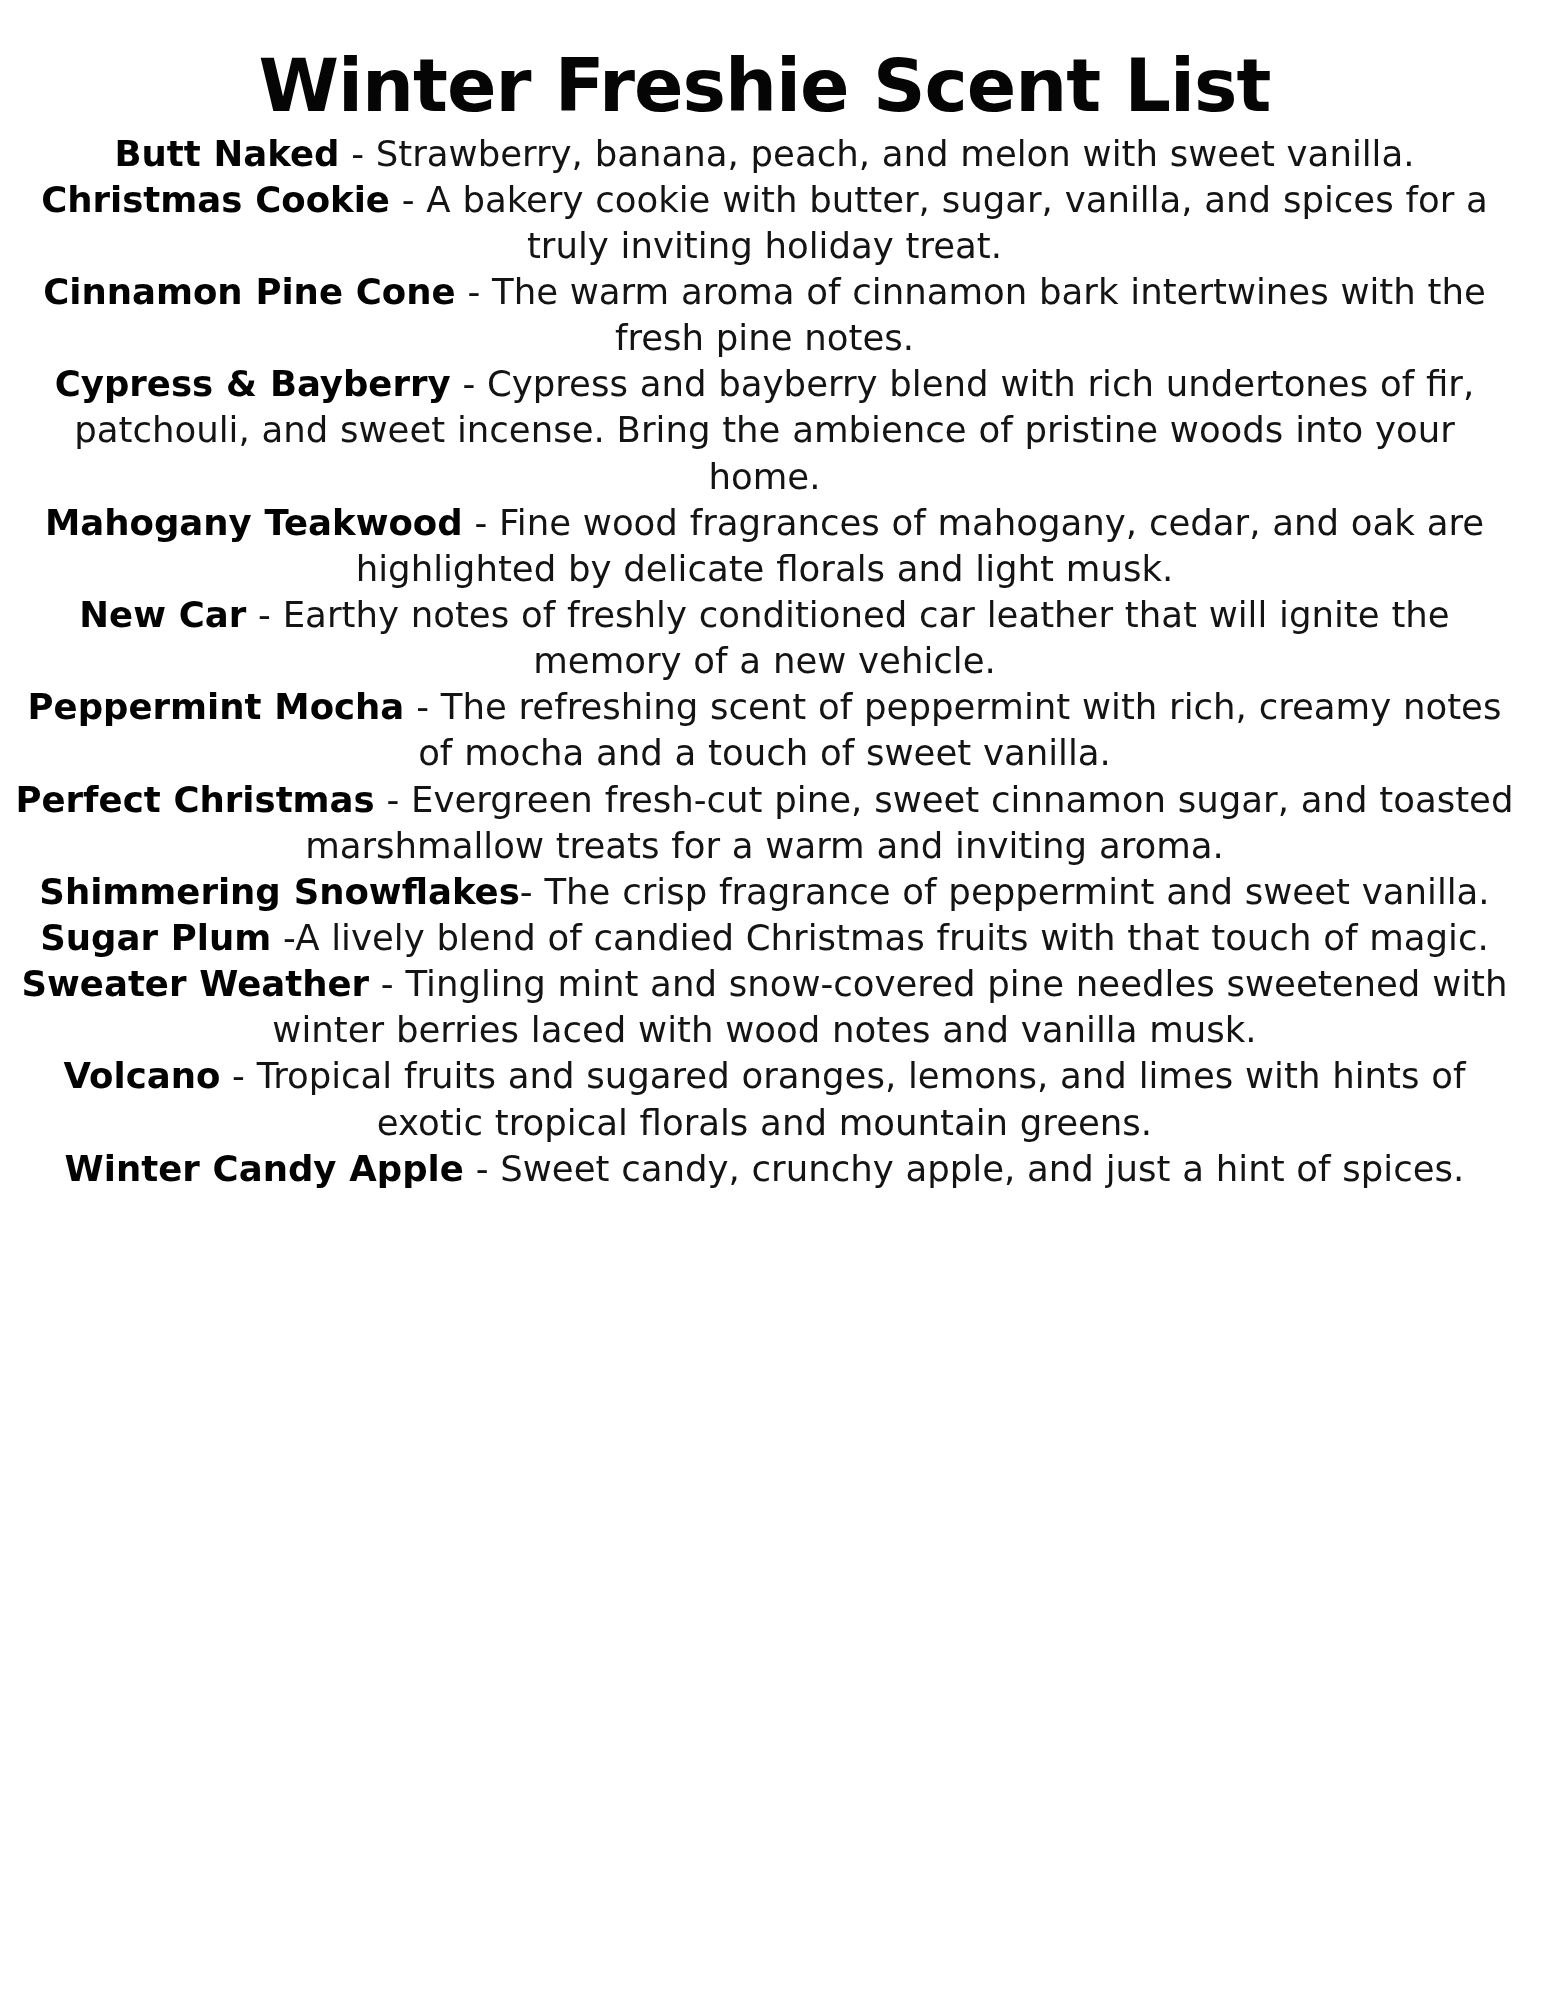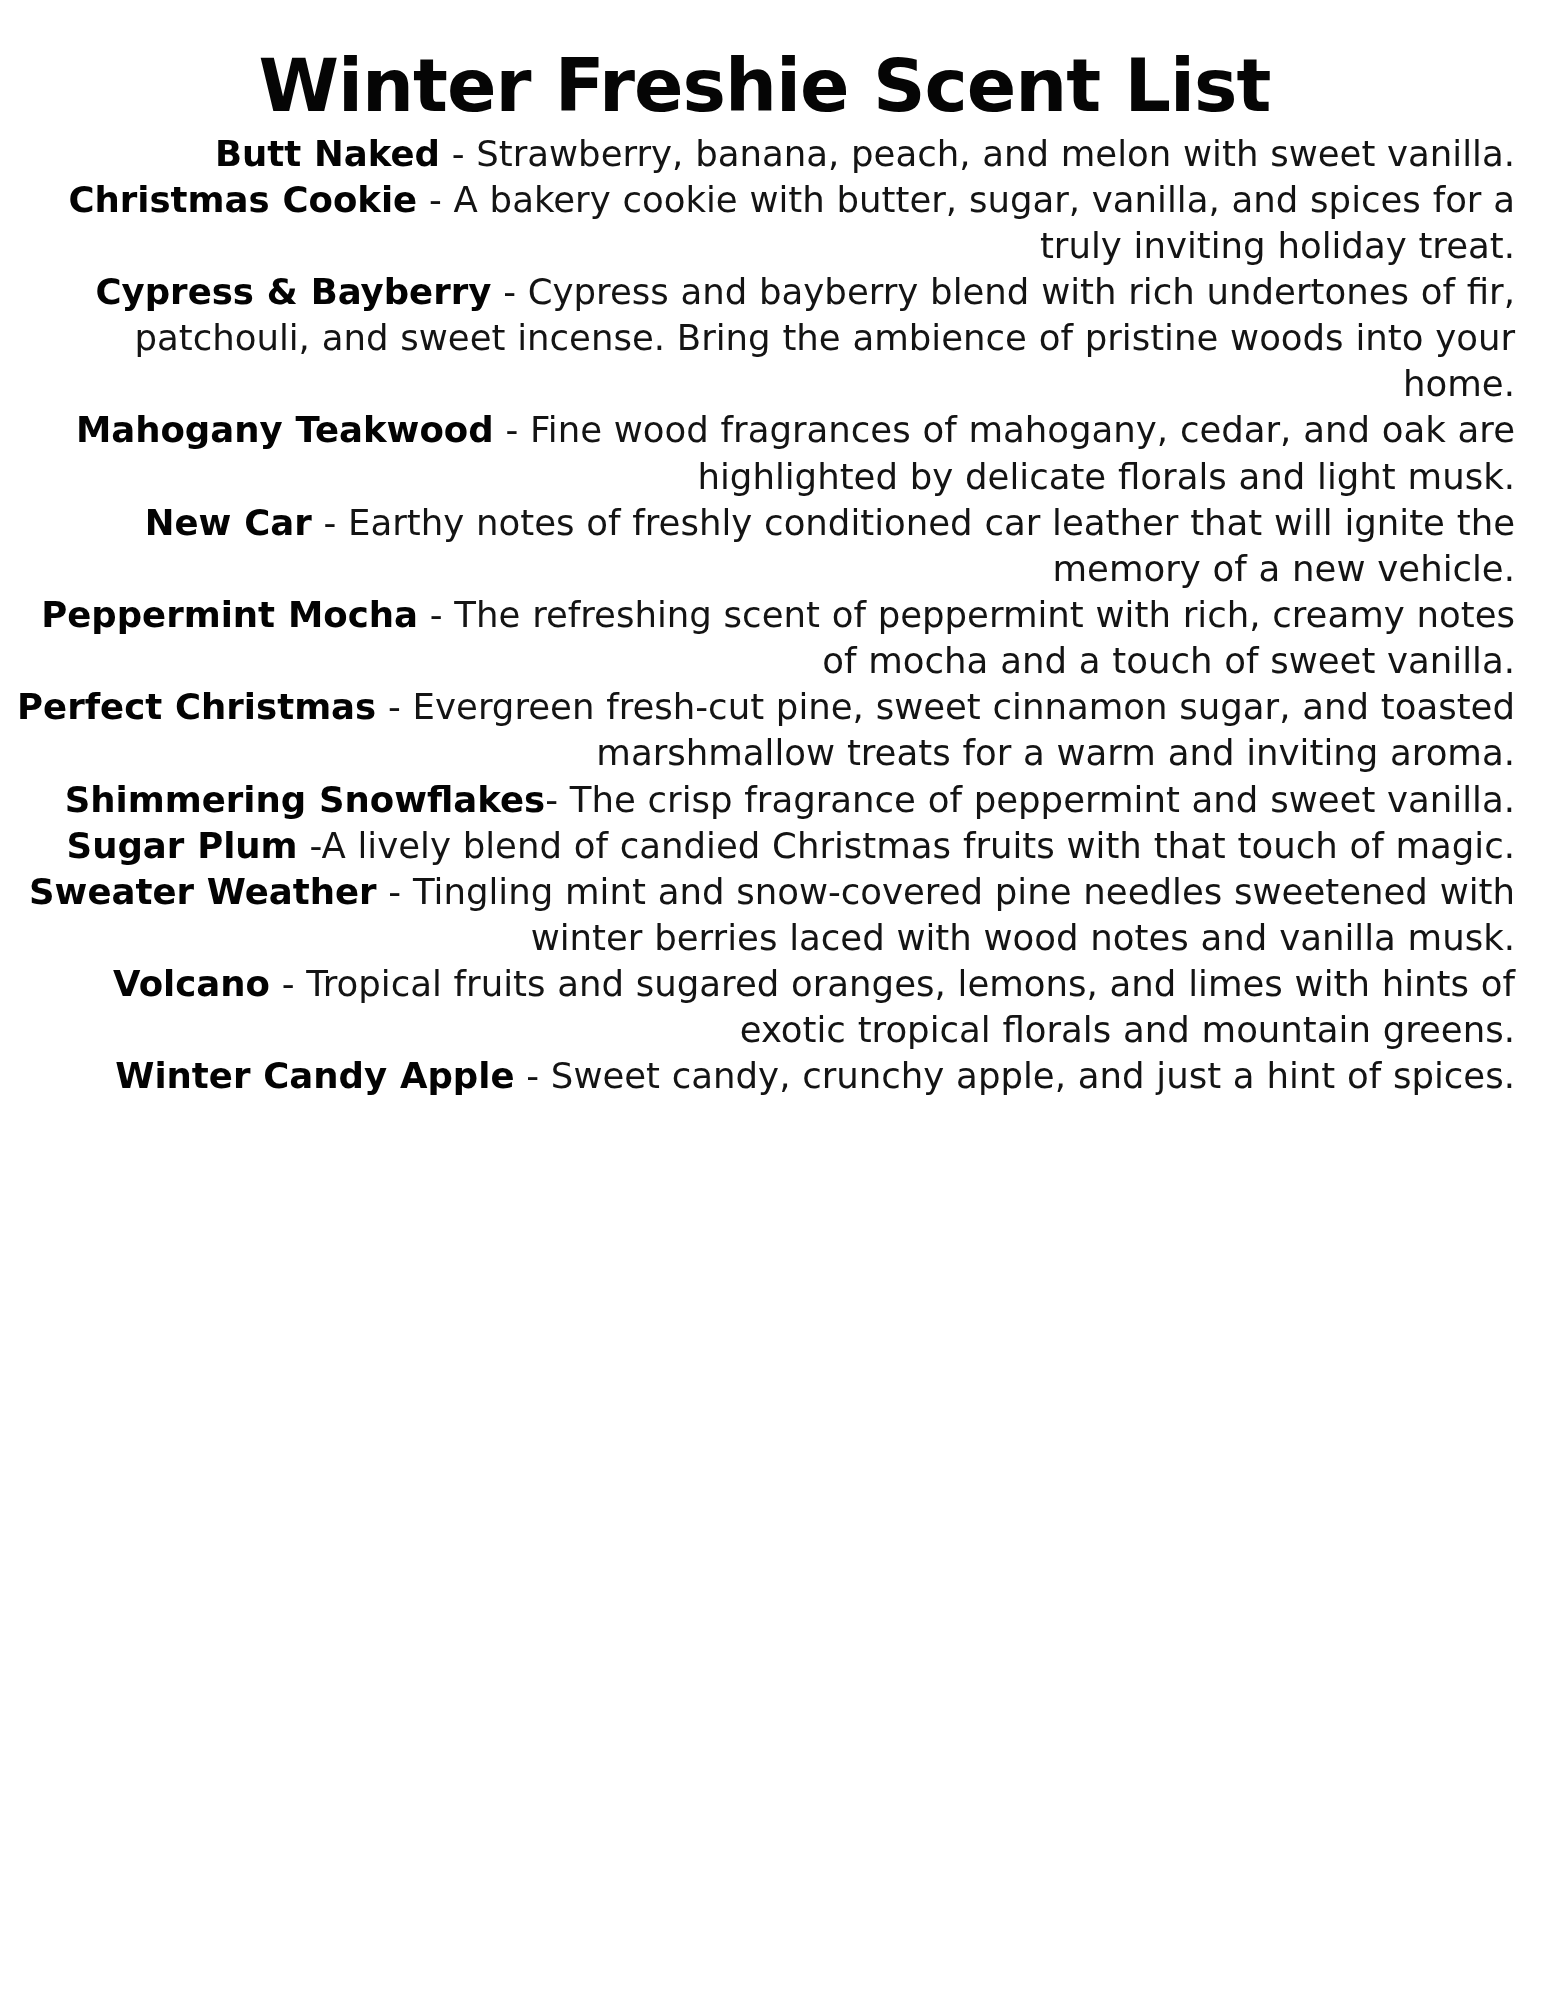--- a/index.html
+++ b/index.html
@@ -32,21 +32,21 @@
   .scent-list {
     margin: 0;
     padding: 0;
     list-style: none;
   }
   .scent-item {
     font-size: 35.5px;
     line-height: 1.30;
     color: #141414;
     margin: 0 0 0 0;
-    text-align: right;
+    text-align: center;
     word-spacing: 0.5px;
   }
   .scent-name {
     font-weight: bold;
     color: #030303;
   }
   .scent-desc {
     font-weight: normal;
   }
 </style>
@@ -60,20 +60,23 @@
   <ul class="scent-list">
 
     <li class="scent-item">
       <span class="scent-name">Butt Naked</span><span class="scent-desc"> - Strawberry, banana, peach, and melon with sweet vanilla.</span>
     </li>
 
     <li class="scent-item">
       <span class="scent-name">Christmas Cookie</span><span class="scent-desc"> - A bakery cookie with butter, sugar, vanilla, and spices for a truly inviting holiday treat.</span>
     </li>
 
+    <li class="scent-item">
+      <span class="scent-name">Cinnamon Pine Cone</span><span class="scent-desc"> - The warm aroma of cinnamon bark intertwines with the fresh pine notes.</span>
+    </li>
 
     <li class="scent-item">
       <span class="scent-name">Cypress &amp; Bayberry</span><span class="scent-desc"> - Cypress and bayberry blend with rich undertones of fir, patchouli, and sweet incense. Bring the ambience of pristine woods into your home.</span>
     </li>
 
 
 
     <li class="scent-item">
       <span class="scent-name">Mahogany Teakwood</span><span class="scent-desc"> - Fine wood fragrances of mahogany, cedar, and oak are highlighted by delicate florals and light musk.</span>
     </li>

